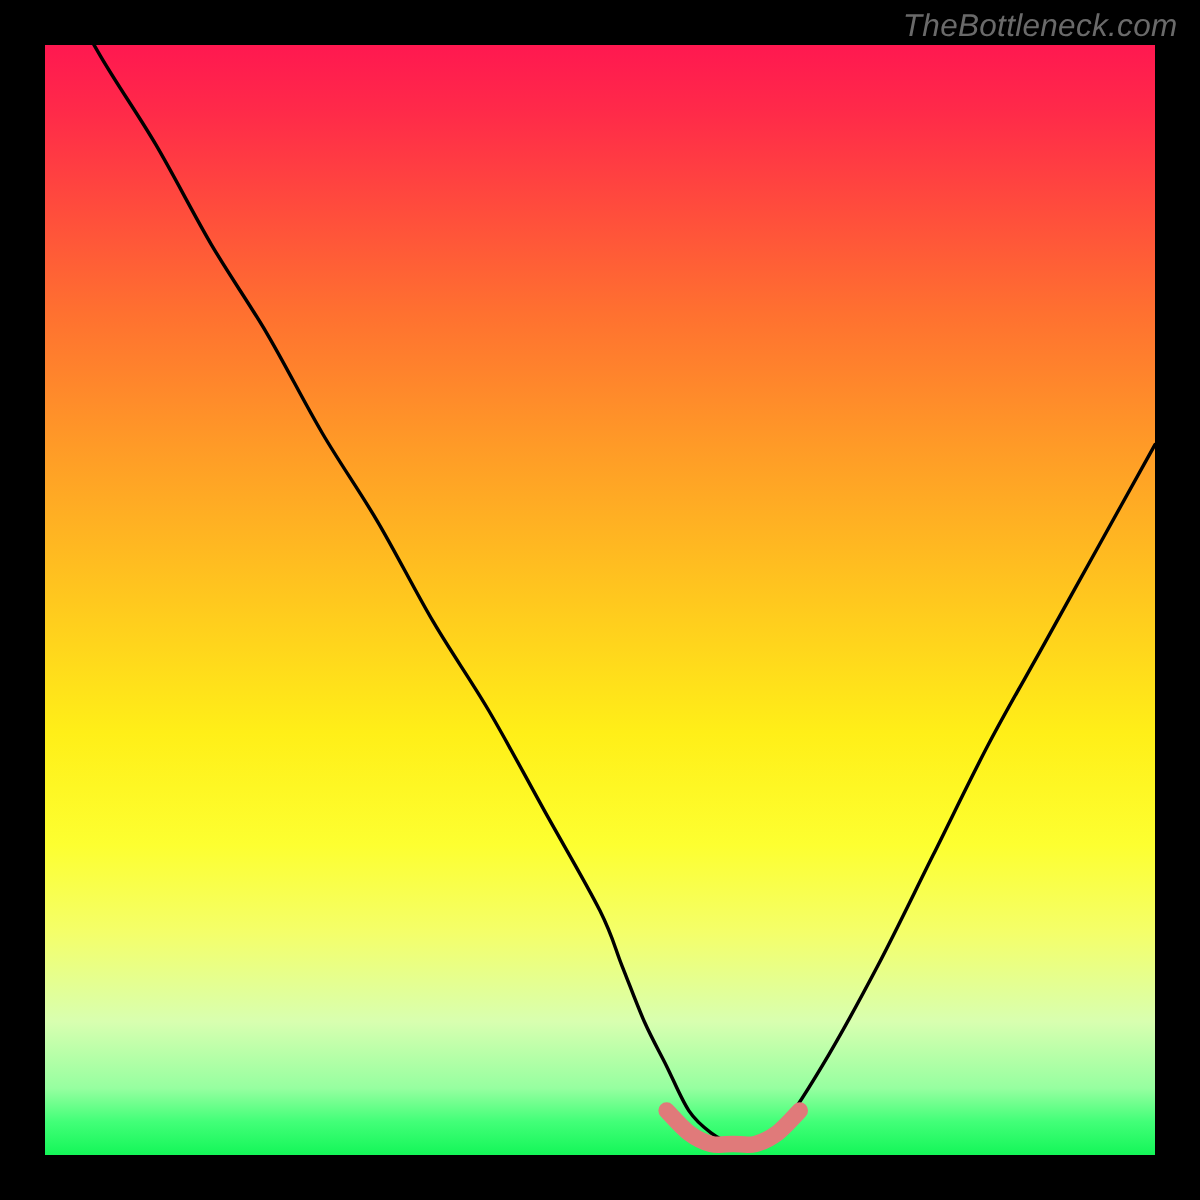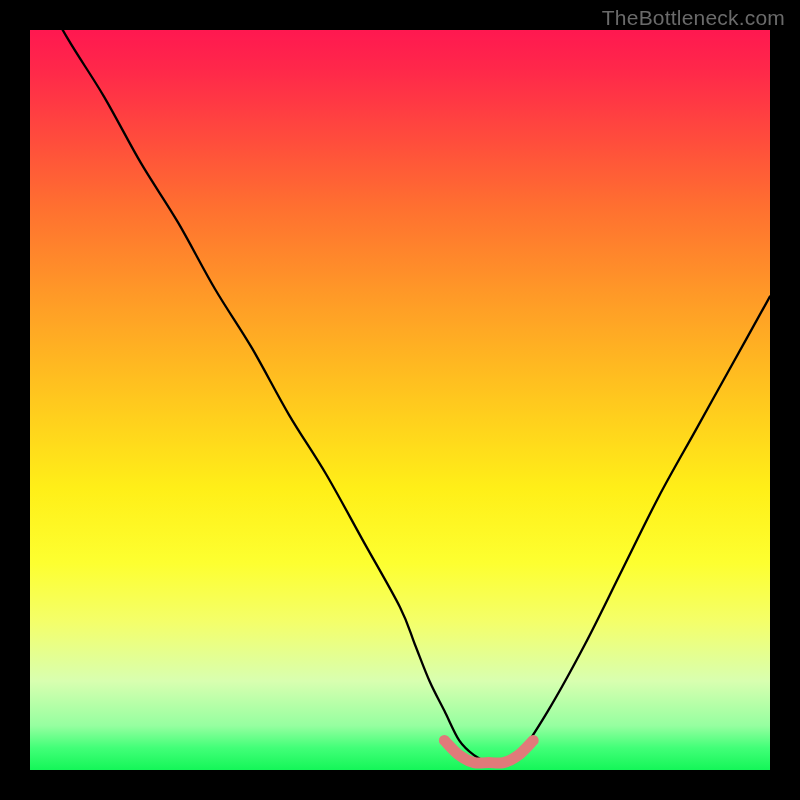--- a/index.html
+++ b/index.html
@@ -13,20 +13,21 @@
   }
   .watermark {
     position: absolute;
     top: 6px;
     right: 15px;
     color: #6a6a6a;
     font-size: 21px;
     font-weight: 500;
     z-index: 20;
     letter-spacing: 0.2px;
+    font-style: italic;
   }
   .chart-area {
     position: absolute;
     left: 30px;
     top: 30px;
     width: 740px;
     height: 740px;
     background: linear-gradient(to bottom,
       #ff1850 0%,
       #ff2a49 6%,

